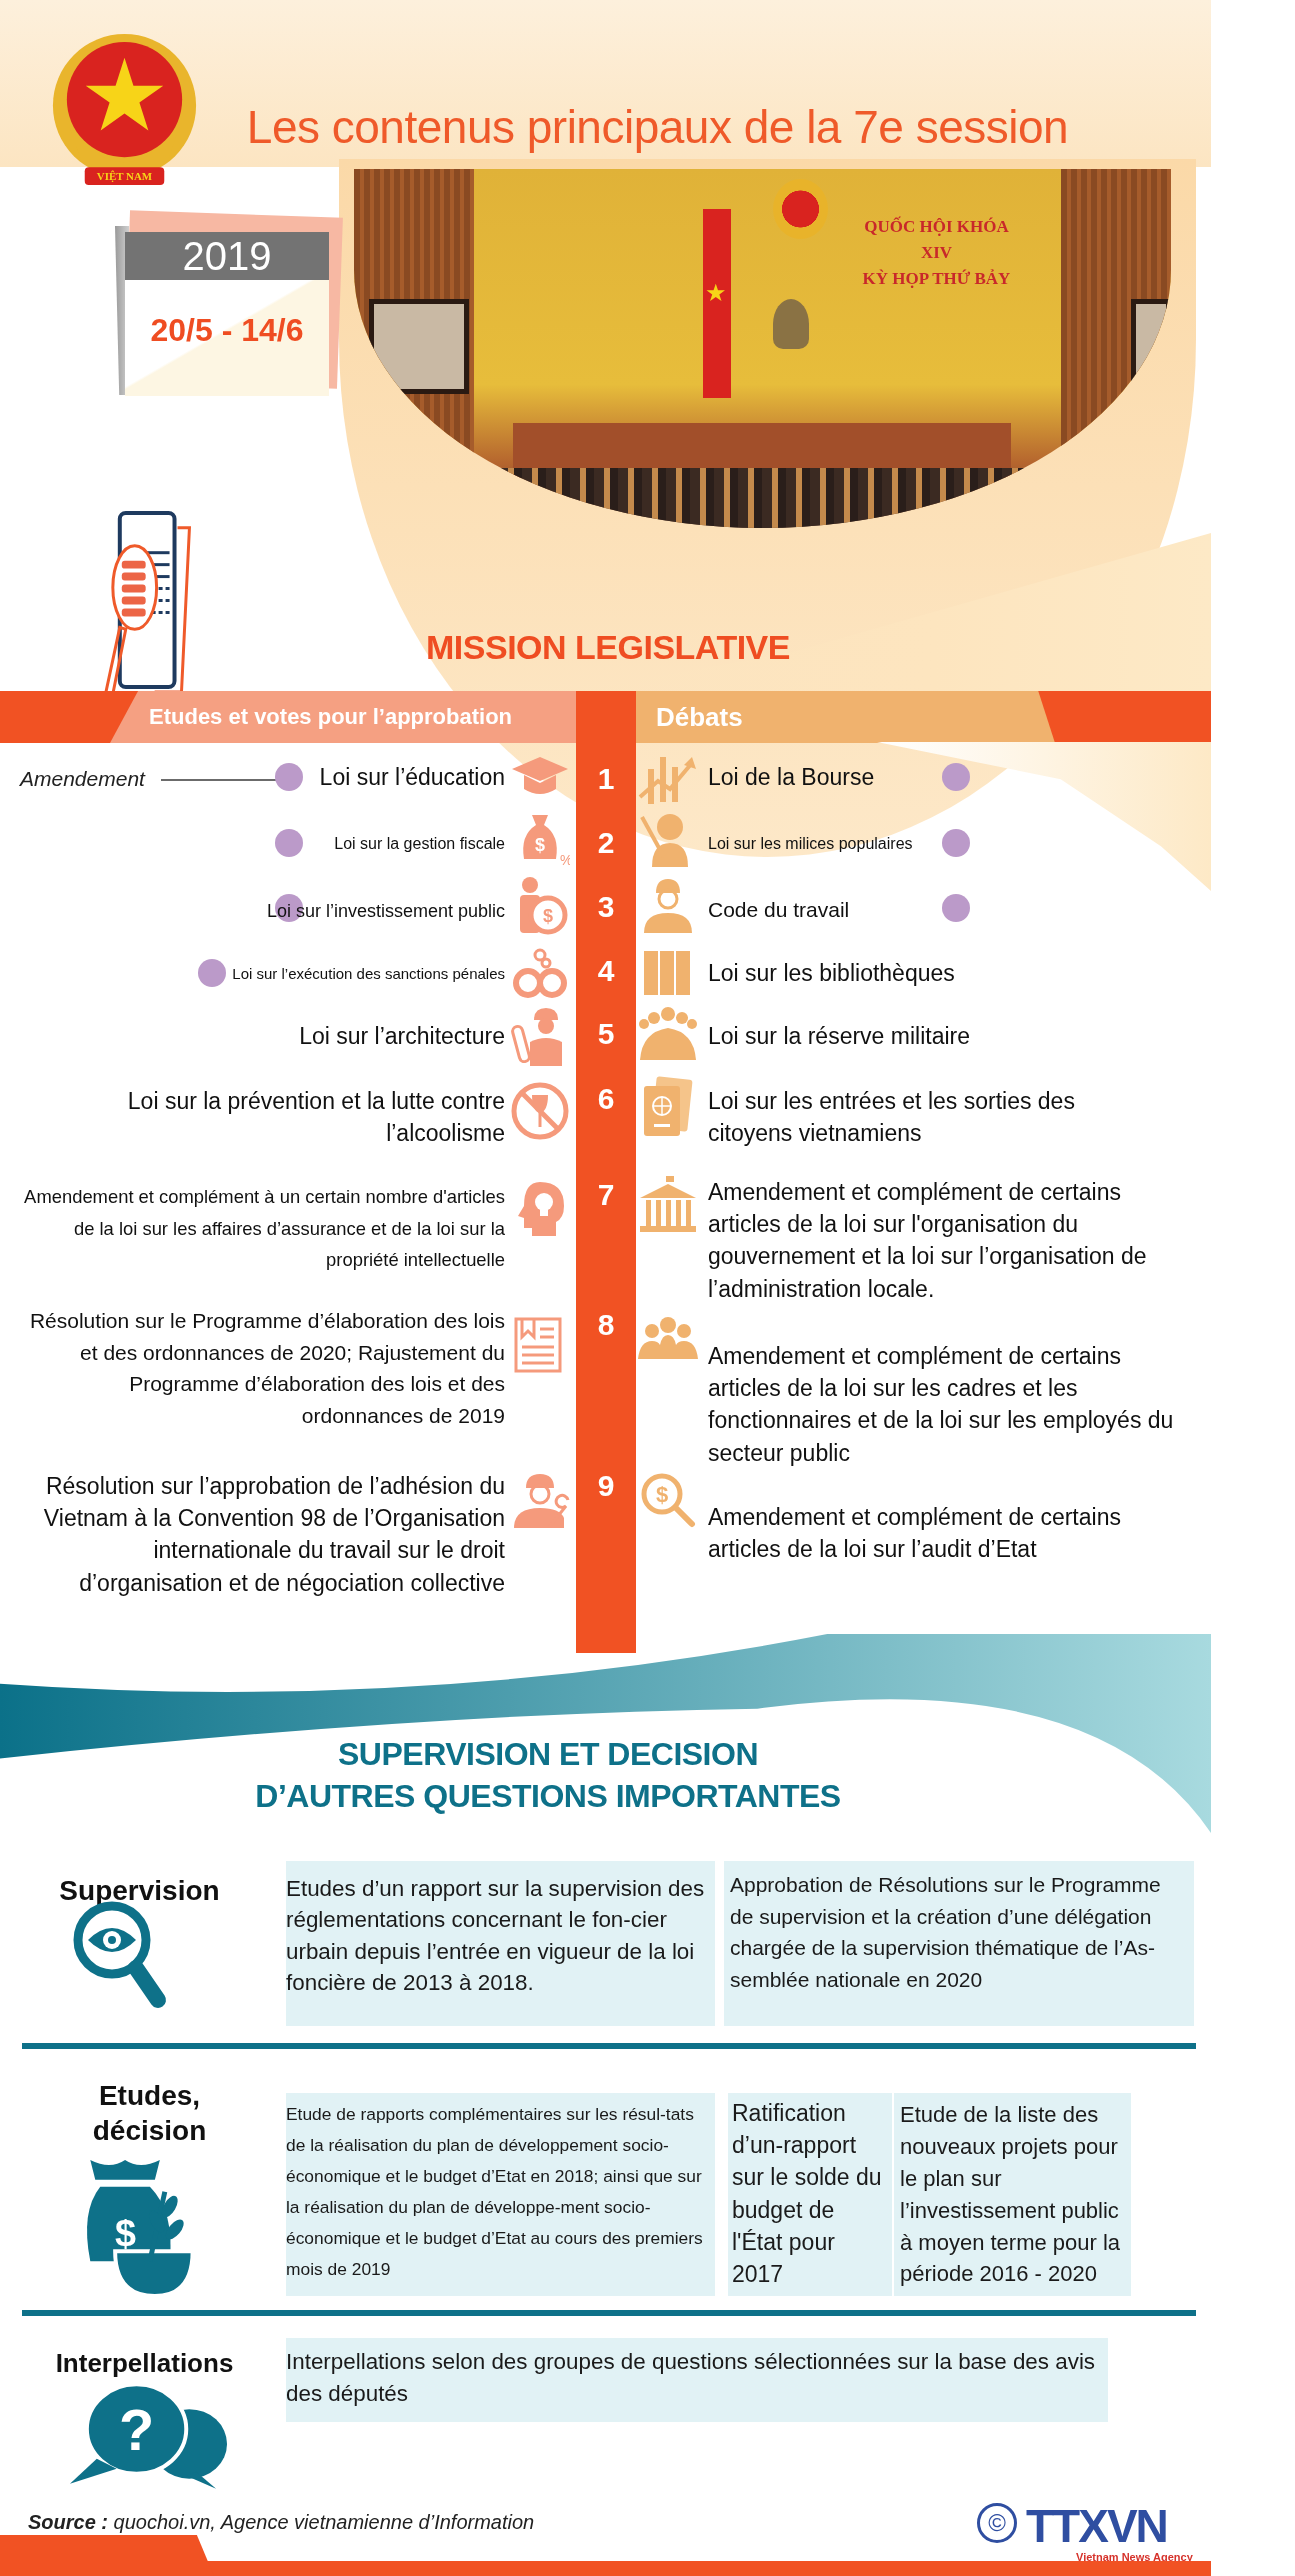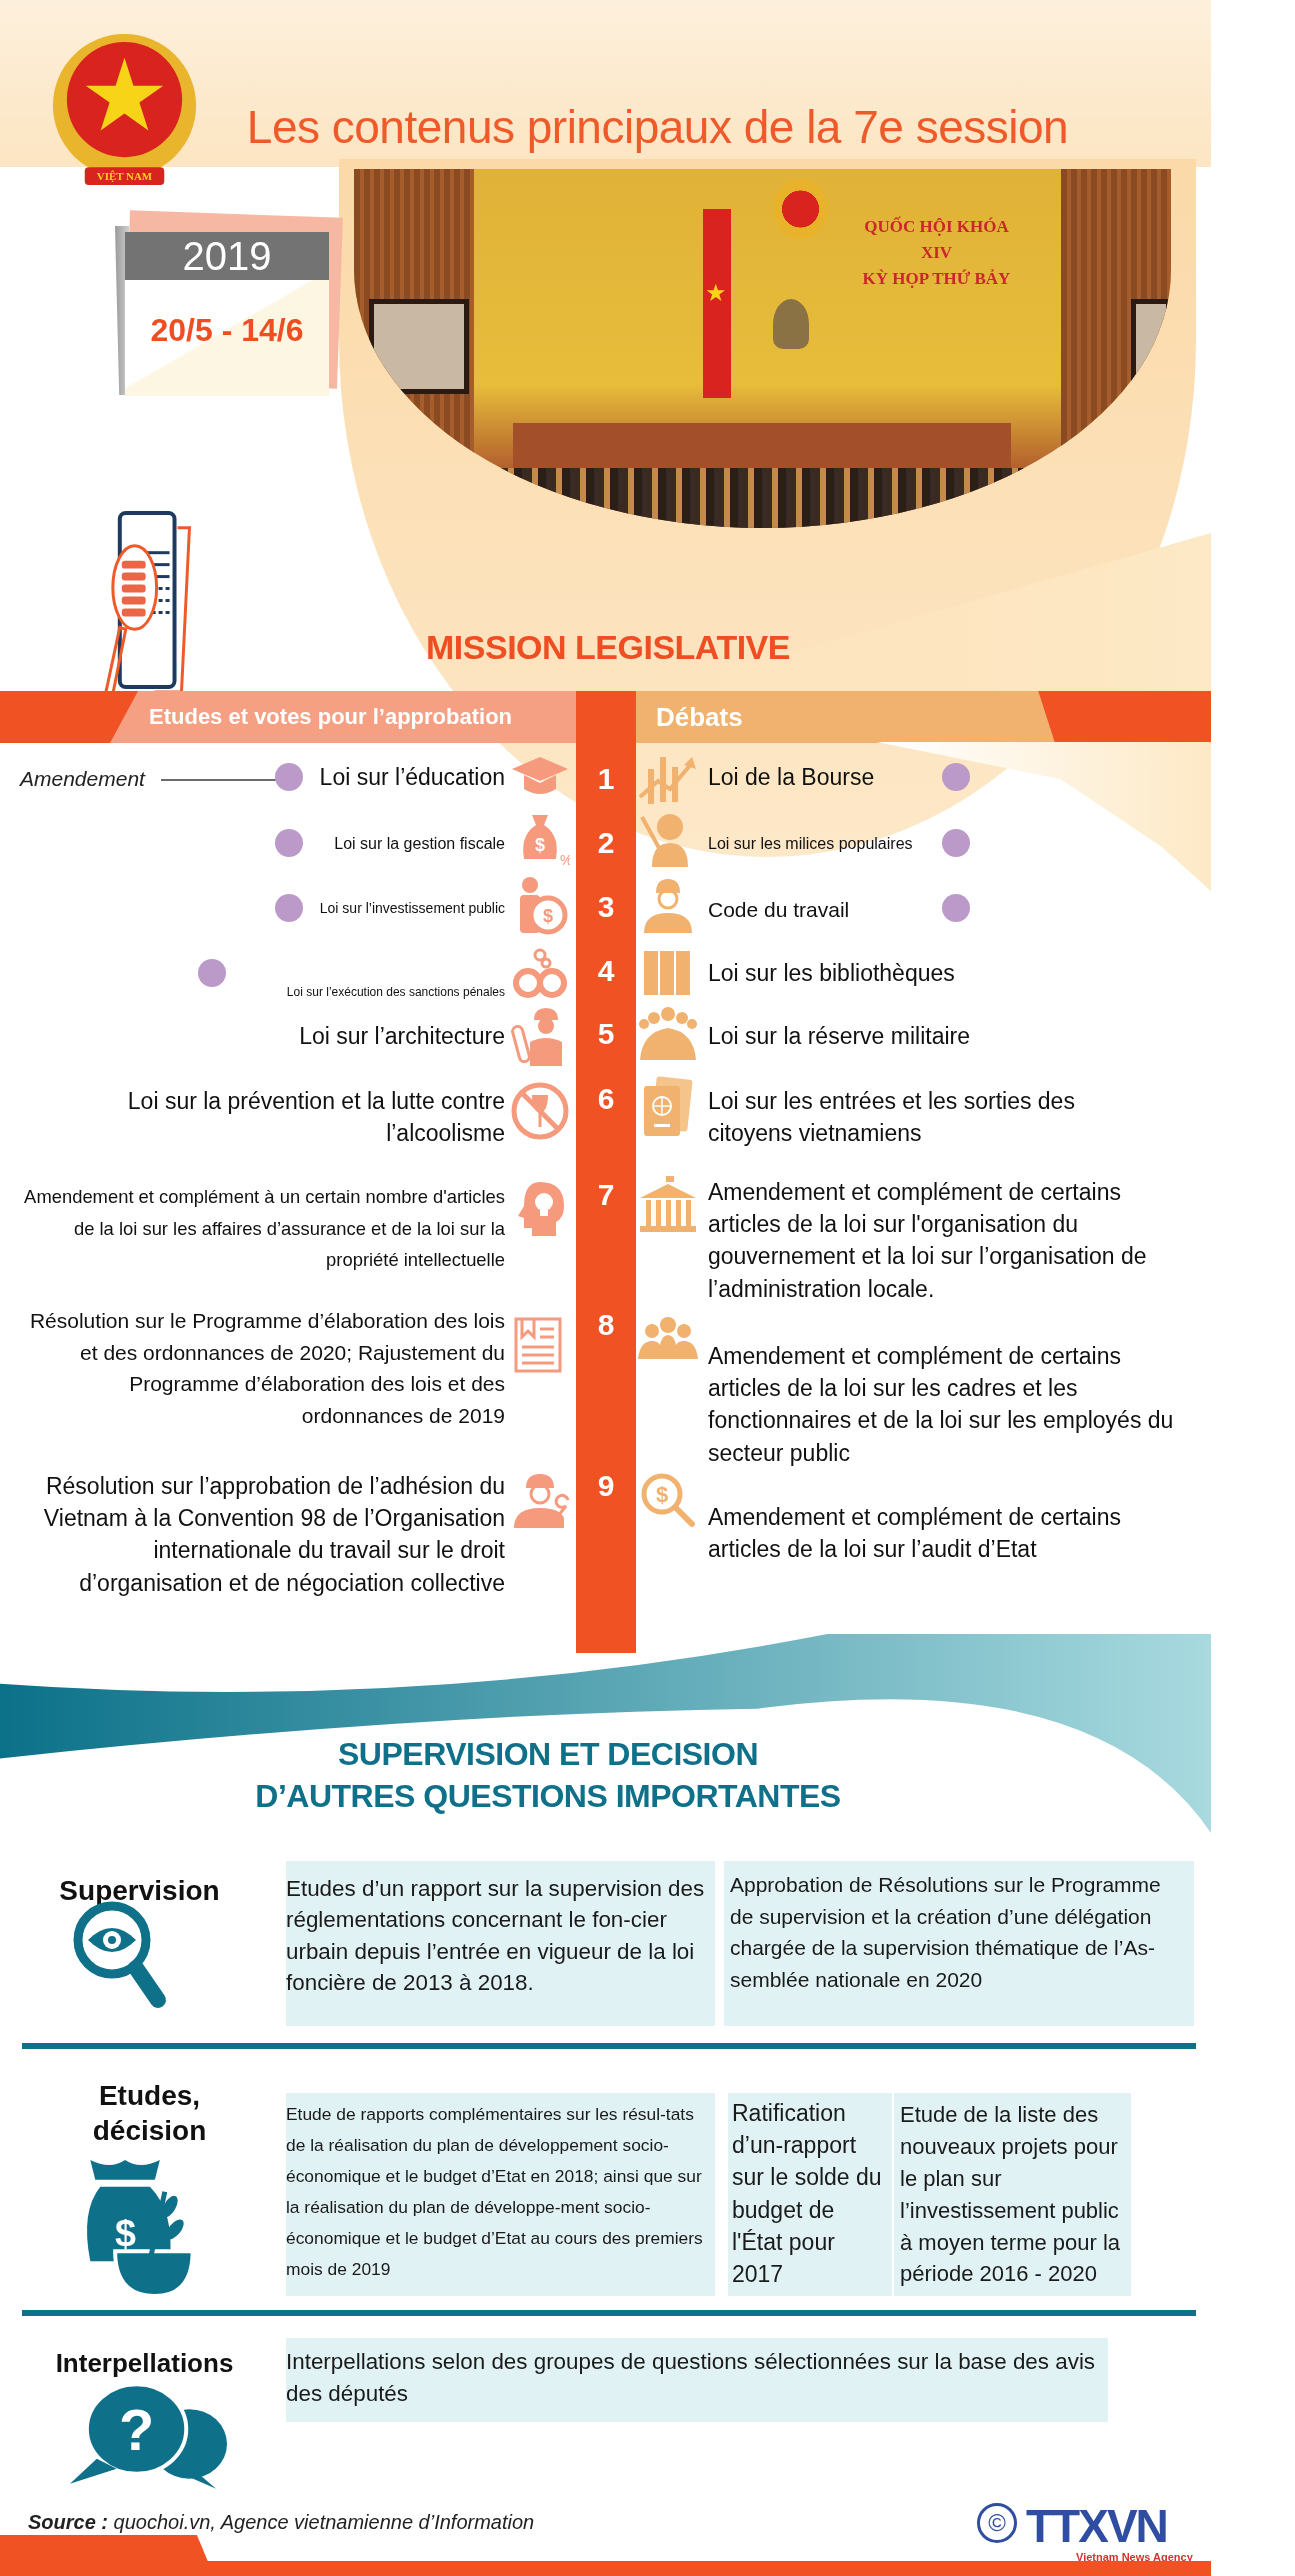--- a/index.html
+++ b/index.html
@@ -206,38 +206,38 @@
   <svg class="r-icon" style="top:809px" viewBox="0 0 60 60">
       <circle cx="32" cy="18" r="13" fill="#f0b26e"></circle>
       <path d="M14 58 Q14 34 32 34 Q50 34 50 58 Z" fill="#f0b26e"></path>
       <line x1="4" y1="8" x2="26" y2="48" stroke="#f0b26e" stroke-width="4"></line>
     </svg>
   <div class="r-item" style="top:833px;font-size:16px">Loi sur les milices populaires</div>
   <div class="dot" style="left:942px;top:829px"></div>
 
   <div class="row-num" style="top:890px">3</div>
   <div class="dot" style="left:275px;top:894px"></div>
-  <div class="l-item" style="top:899px;font-size:14px">Loi sur l’investissement public</div>
+  <div class="l-item" style="top:899px;font-size:18px">Loi sur l’investissement public</div>
   <svg class="l-icon" style="top:875px" viewBox="0 0 60 60">
       <circle cx="20" cy="10" r="8" fill="#f59a7c"></circle>
       <rect x="10" y="20" width="20" height="38" rx="4" fill="#f59a7c"></rect>
       <circle cx="38" cy="40" r="17" fill="#fff" stroke="#f59a7c" stroke-width="5"></circle>
       <text x="38" y="47" text-anchor="middle" font-size="18" fill="#f59a7c" font-weight="bold">$</text>
     </svg>
   <svg class="r-icon" style="top:875px" viewBox="0 0 60 60">
       <path d="M18 18 Q18 4 30 4 Q42 4 42 18 Z" fill="#f0b26e"></path>
       <circle cx="30" cy="24" r="9" fill="none" stroke="#f0b26e" stroke-width="3"></circle>
       <path d="M6 58 Q6 38 30 38 Q54 38 54 58 Z" fill="#f0b26e"></path>
     </svg>
   <div class="r-item" style="top:895px;font-size:21px">Code du travail</div>
   <div class="dot" style="left:942px;top:894px"></div>
 
   <div class="row-num" style="top:954px">4</div>
   <div class="dot" style="left:198px;top:959px"></div>
-  <div class="l-item" style="top:984px;font-size:12px">Loi sur l’exécution des sanctions pénales</div>
+  <div class="l-item" style="top:963px;font-size:15px">Loi sur l’exécution des sanctions pénales</div>
   <svg class="l-icon" style="top:941px" viewBox="0 0 60 60">
       <circle cx="18" cy="42" r="12" fill="none" stroke="#f59a7c" stroke-width="6"></circle>
       <circle cx="42" cy="42" r="12" fill="none" stroke="#f59a7c" stroke-width="6"></circle>
       <circle cx="30" cy="14" r="5" fill="none" stroke="#f59a7c" stroke-width="3"></circle>
       <circle cx="36" cy="22" r="4" fill="none" stroke="#f59a7c" stroke-width="3"></circle>
     </svg>
   <svg class="r-icon" style="top:941px" viewBox="0 0 60 60">
       <g fill="#f0b26e">
         <rect x="6" y="10" width="14" height="44"></rect>
         <rect x="22" y="10" width="14" height="44"></rect>

